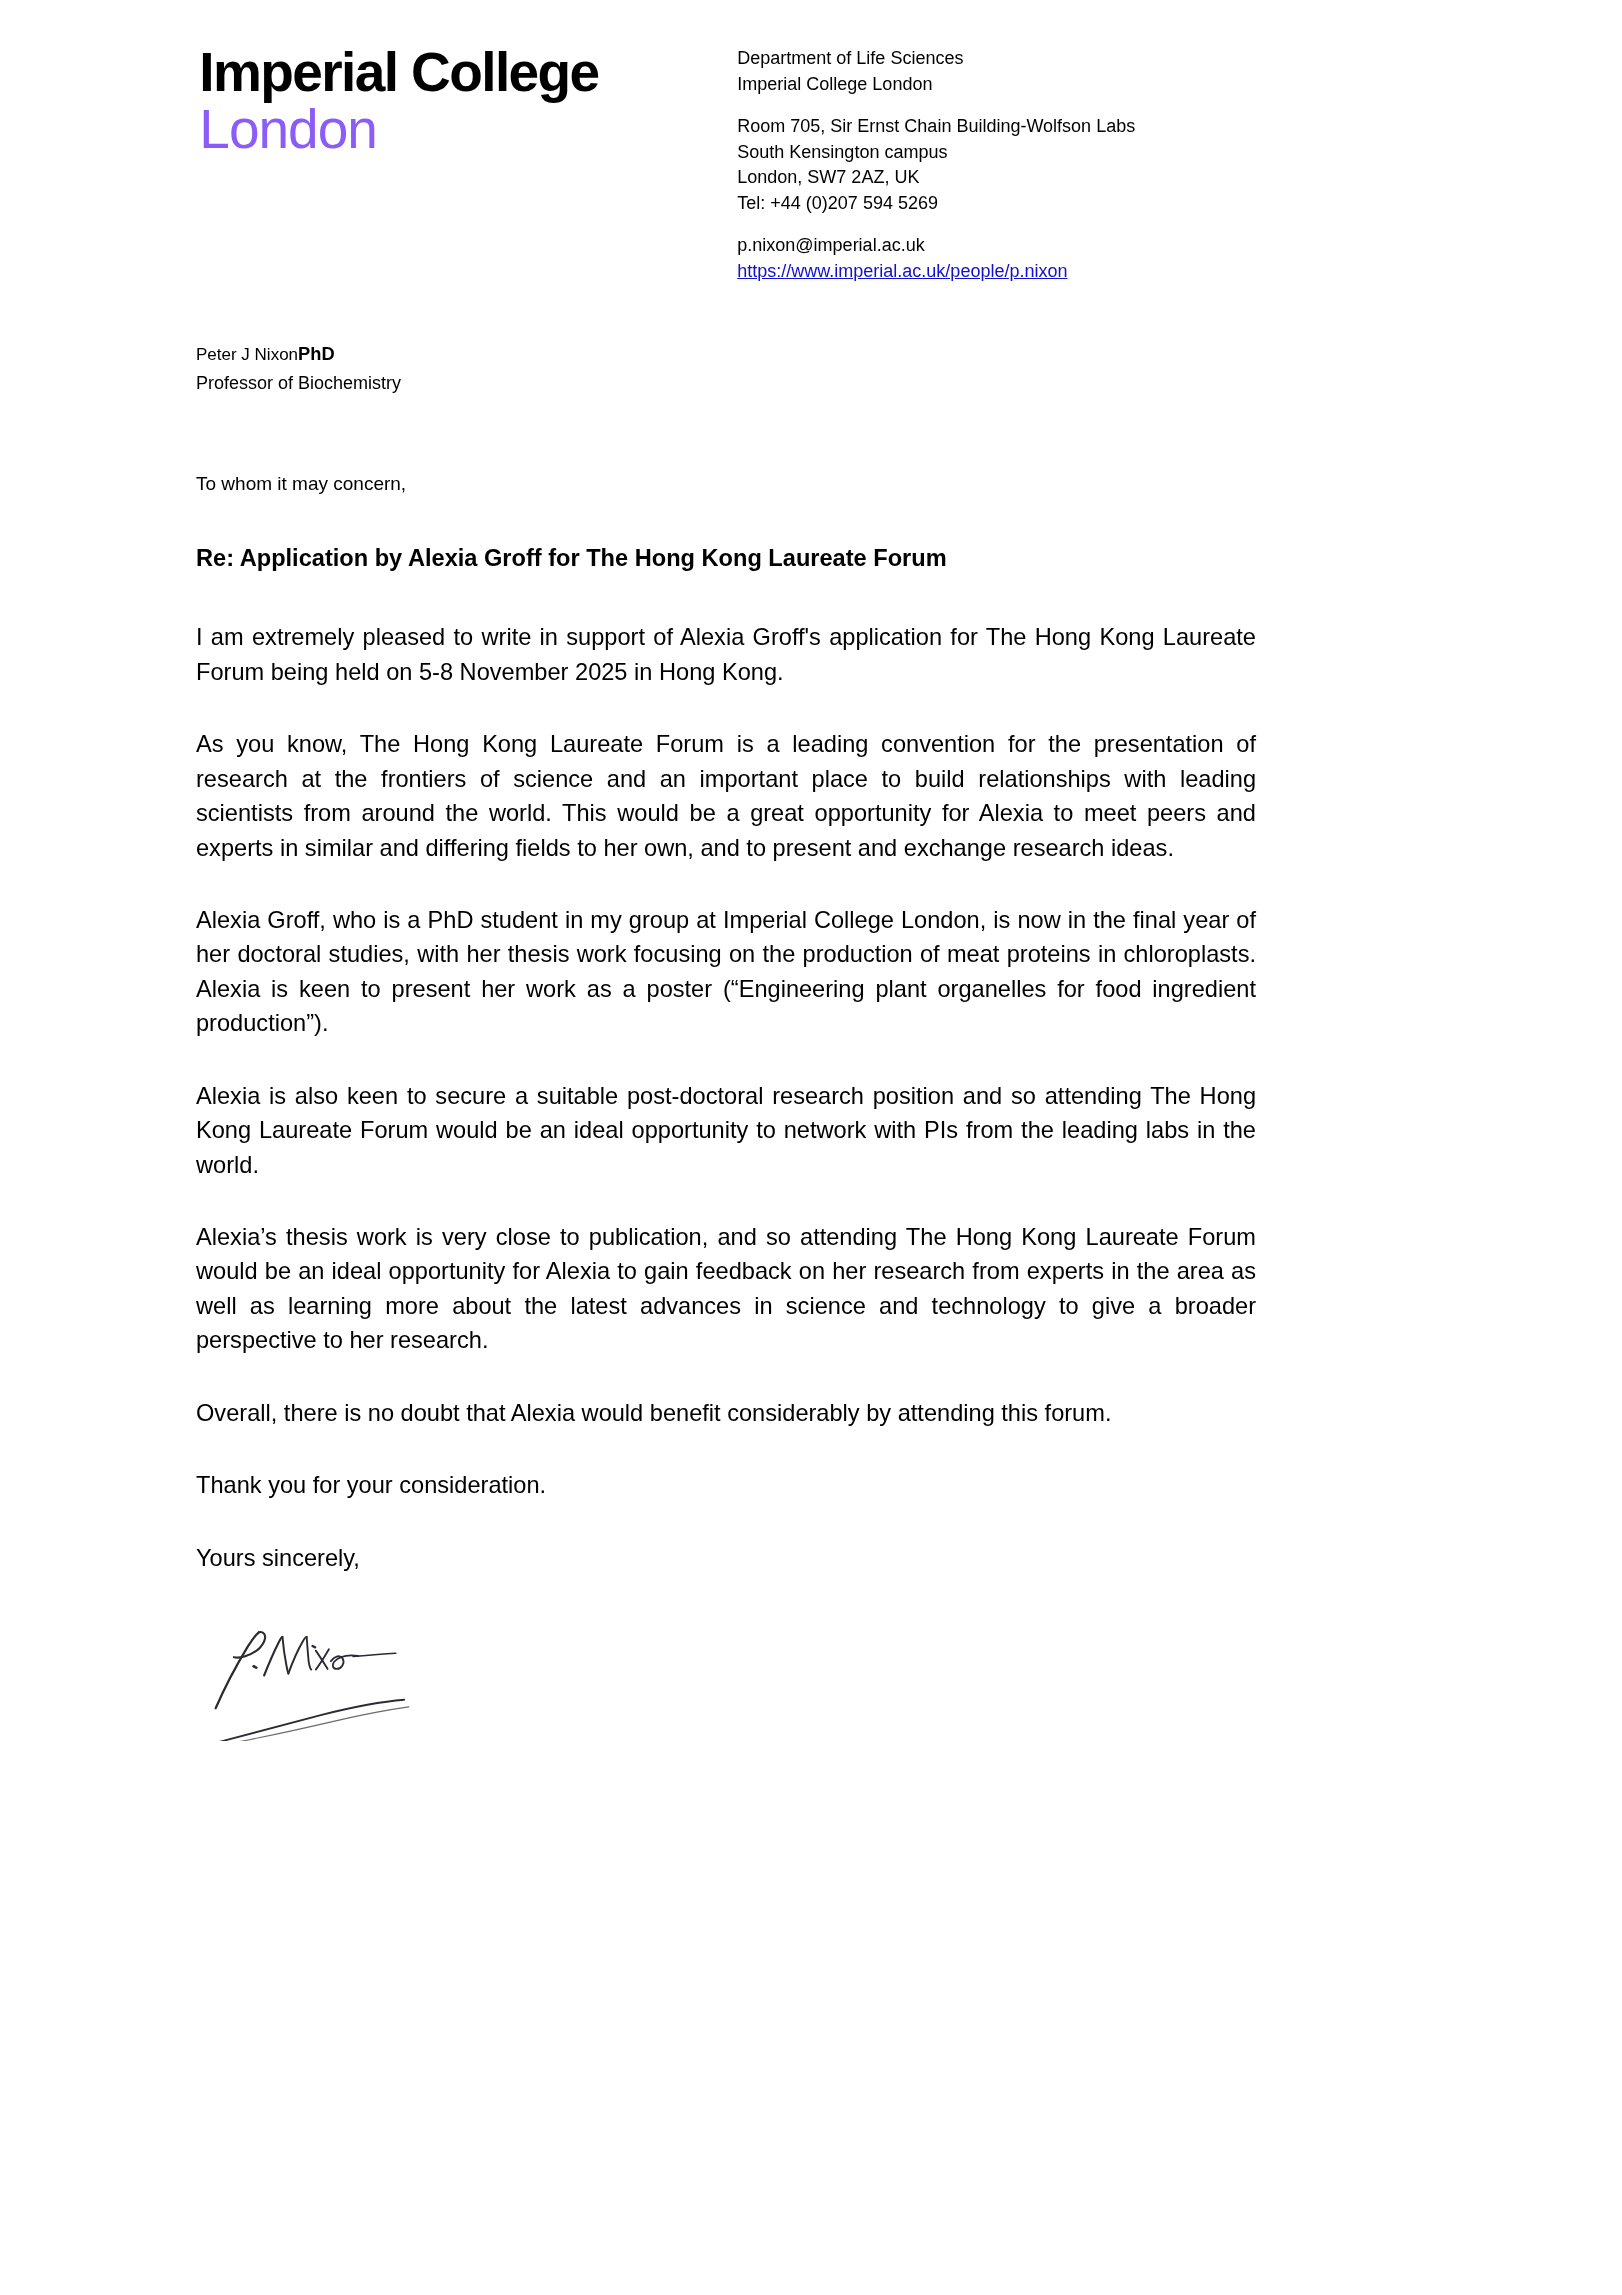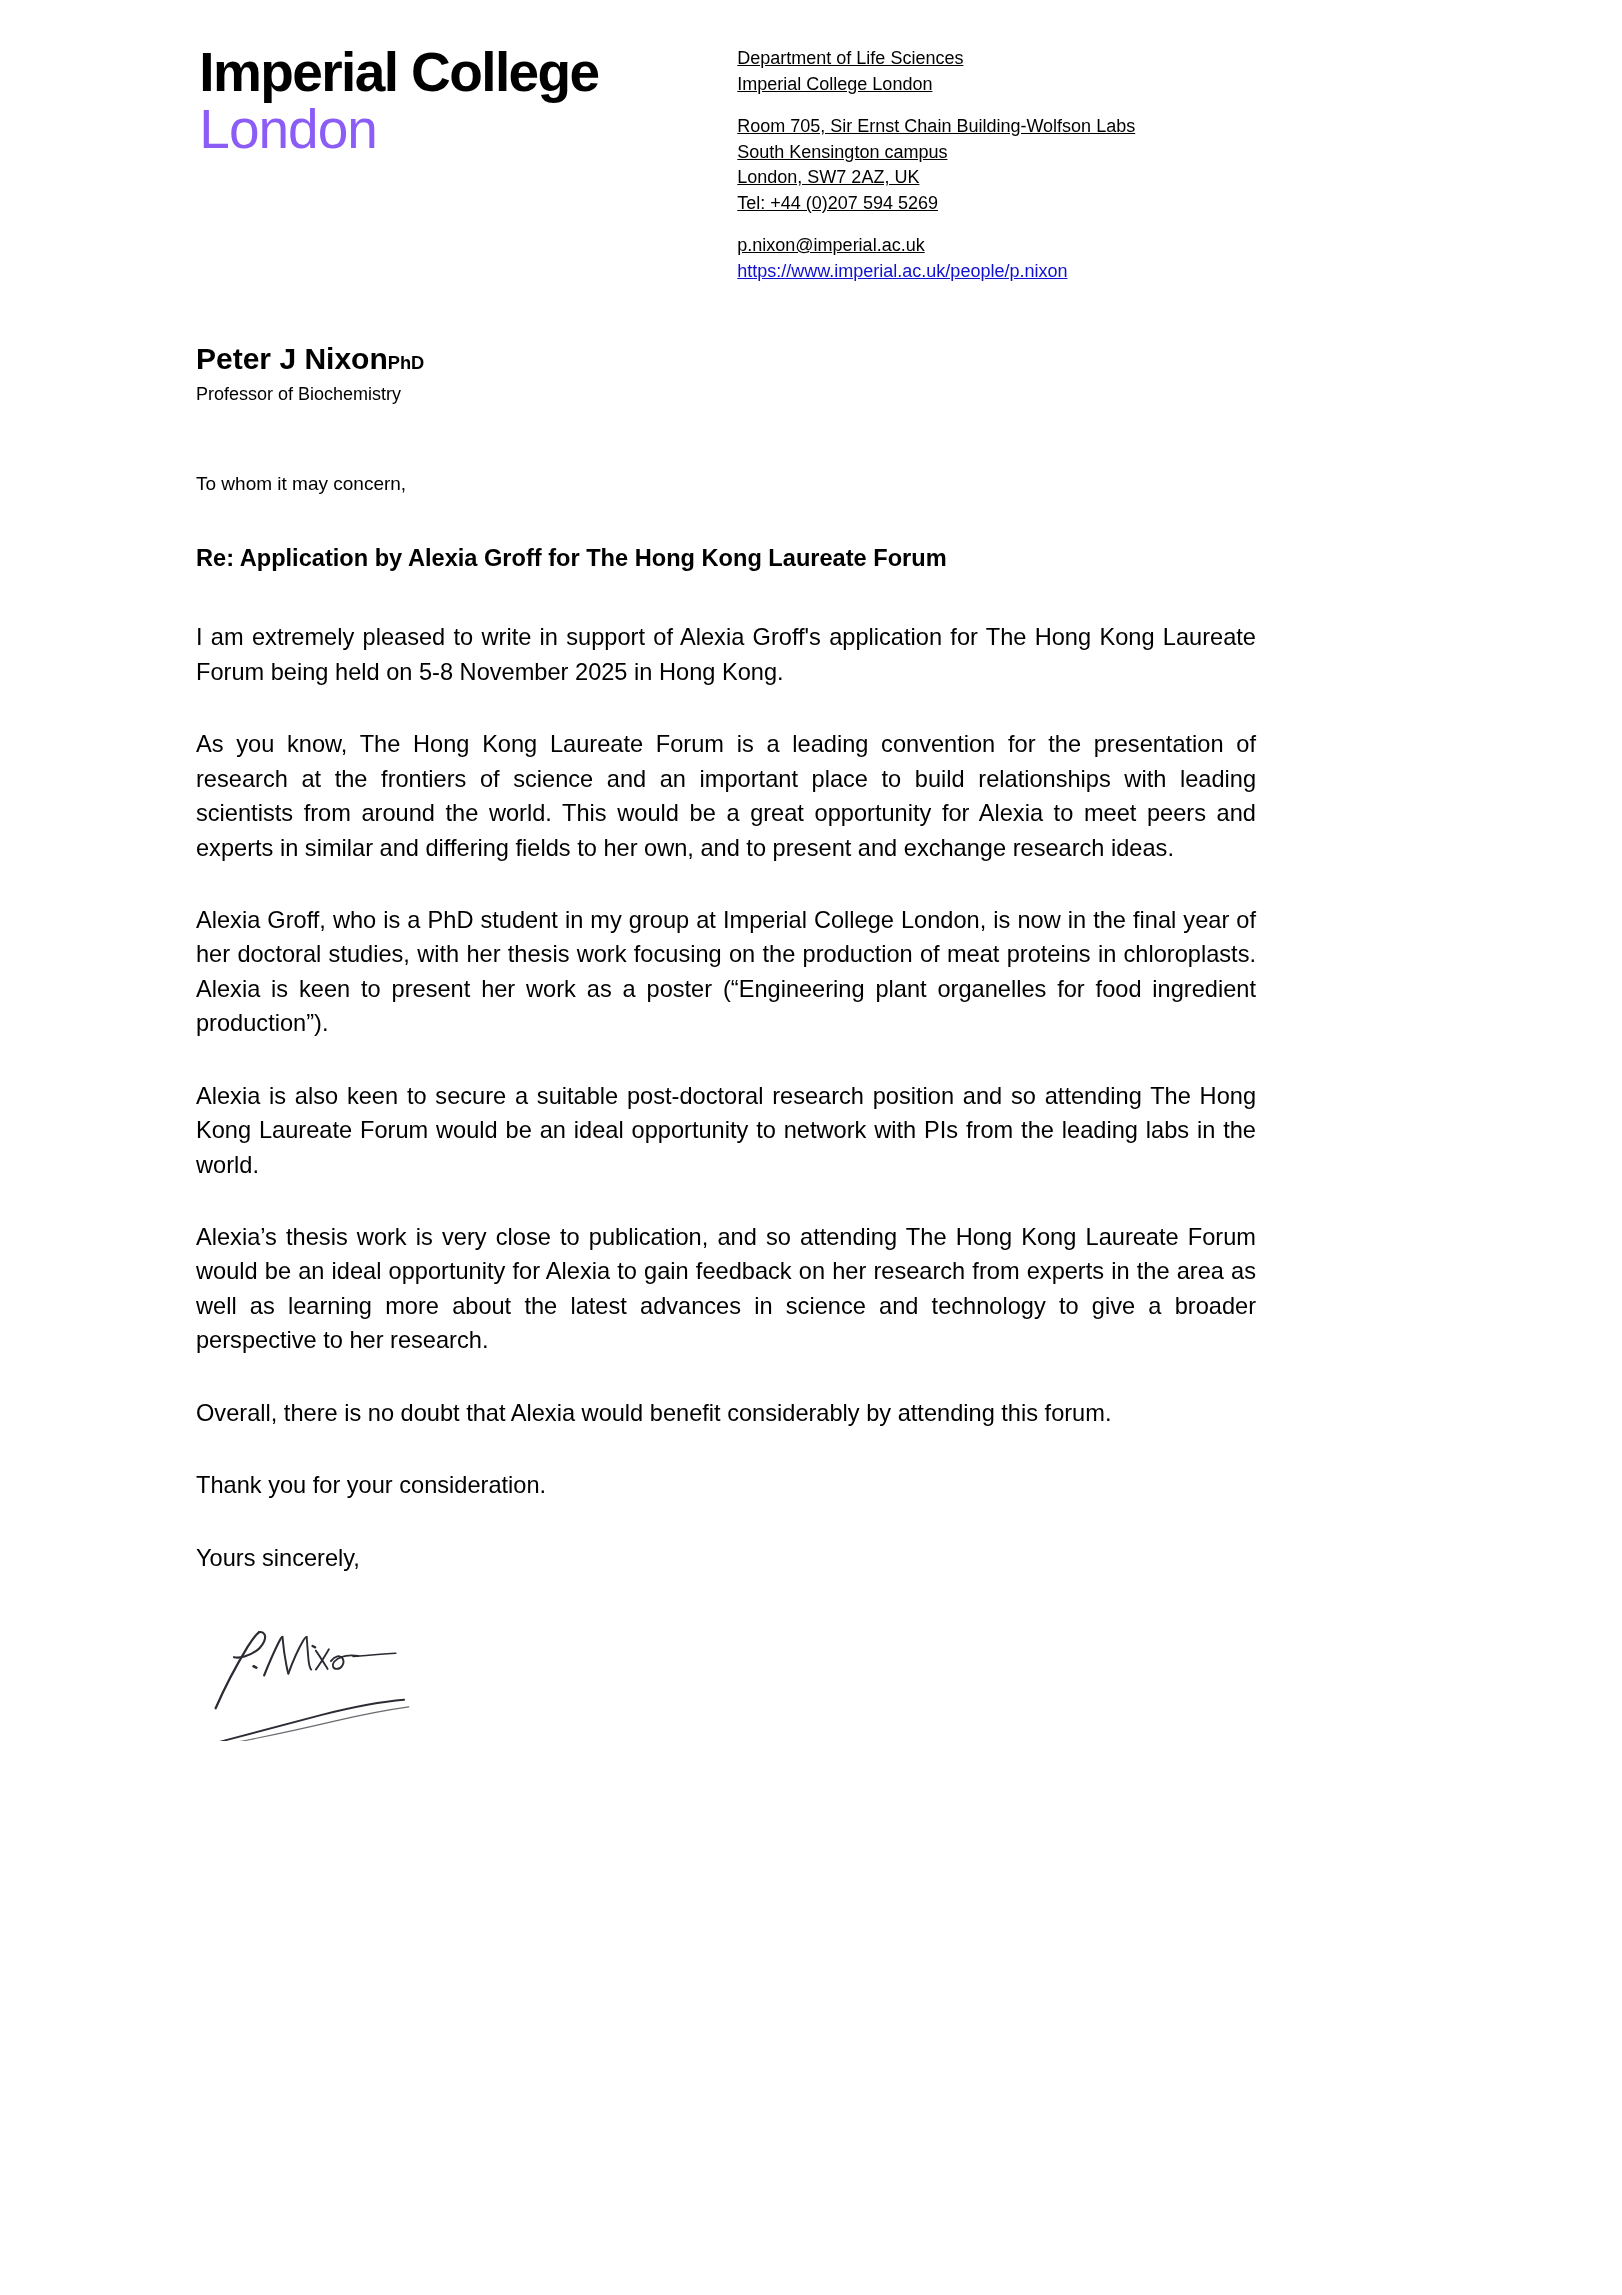--- a/index.html
+++ b/index.html
@@ -53,21 +53,21 @@
     margin-top: 1.3px;
   }
 
   .address-block {
     flex: 1 1 auto;
     padding-left: 80px;
     font-size: 18px;
     line-height: 1.42;
     color: #000000;
   }
-  .addr-line { white-space: nowrap; text-decoration: underline; }
+  .addr-line { white-space: nowrap; }
   .addr-gap { height: 17px; }
   .addr-url {
     color: #1010d0;
     text-decoration: underline;
     white-space: nowrap;
   }
 
   
   .meta-row {
     position: absolute;
@@ -82,22 +82,22 @@
     font-size: 23.6px;
     line-height: 1.25;
   }
   .meta-signer { flex: 1 1 auto; }
   .signer-name-row {
     font-size: 21.6px;
     line-height: 1.3;
     white-space: nowrap;
   }
   .signer-name {
-    font-weight: bold;
-    font-size: 30px;
+    font-weight: normal;
+    font-size: 17px;
     text-align: right;
   }
   .signer-degree {
     font-weight: bold;
     font-size: 18.3px;
   }
   .signer-title {
     font-size: 18px;
     line-height: 1.3;
     margin-top: 5.2px;

